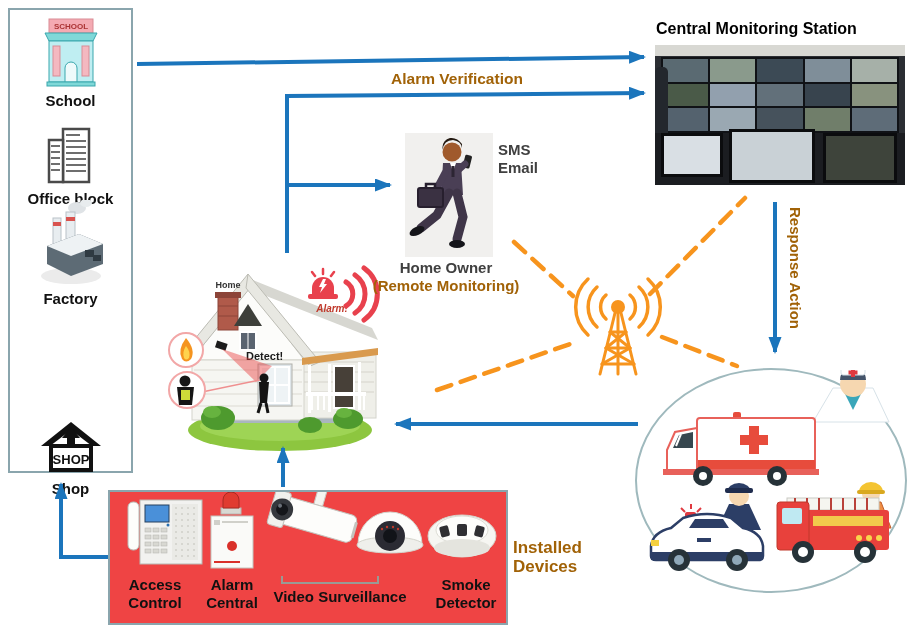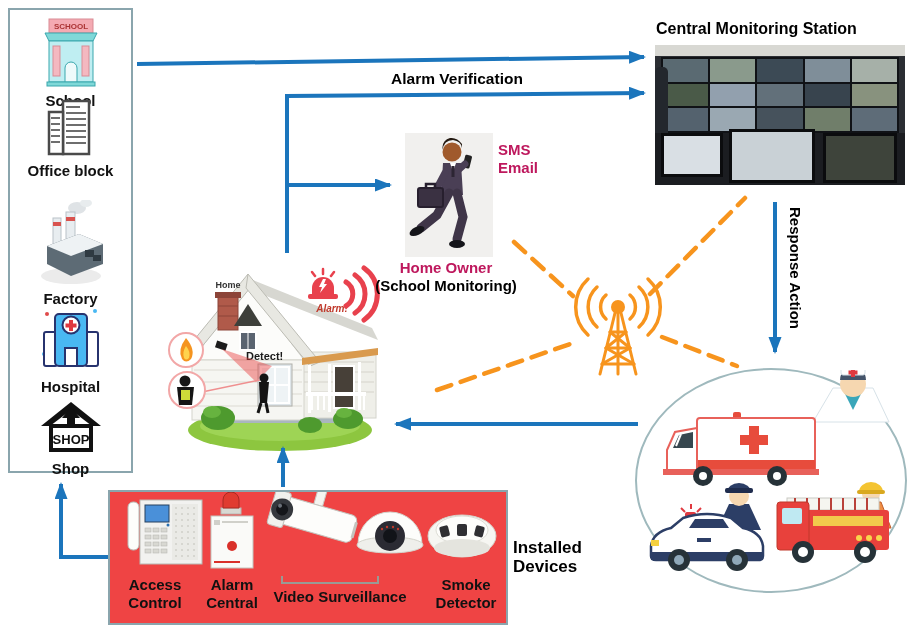--- a/index.html
+++ b/index.html
@@ -1,20 +1,20 @@
 <!DOCTYPE html>
 <html><head>
 <meta charset="utf-8">
 <style>
   * { margin:0; padding:0; box-sizing:border-box; }
   body { background:#fff; font-family:"Liberation Sans", sans-serif; }
   .canvas { position:relative; width:912px; height:635px; background:#fff; overflow:hidden; }
 
-  .lbl { font-weight:bold; font-size:15px; color:#be185d; line-height:18px; }
-  .cyan { color:#000000; }
+  .lbl { font-weight:bold; font-size:15px; color:#404040; line-height:18px; }
+  .cyan { color:#a16207; }
 
   
   .sidebar { position:absolute; left:8px; top:8px; width:125px; height:465px;
              border:2px solid #8aa5ad; background:#fff; z-index:2; }
   .side-item { position:absolute; left:0; width:100%; text-align:center; }
   .side-label { font-weight:bold; font-size:15px; color:#111; }
 
   
   .cms-title { position:absolute; left:656px; top:20px; width:260px; font-size:16px;
                font-weight:bold; color:#000; z-index:4; }
@@ -91,21 +91,21 @@
         <polygon points="6,15 58,15 54,23 10,23" fill="#7fd8d8" stroke="#3aa7ad"></polygon>
         <rect x="10" y="23" width="44" height="41" fill="#bfeef2" stroke="#3aa7ad"></rect>
         <rect x="14" y="28" width="7" height="30" fill="#f4b8c0" stroke="#d98b95"></rect>
         <rect x="43" y="28" width="7" height="30" fill="#f4b8c0" stroke="#d98b95"></rect>
         <path d="M26,64 L26,50 A6,6 0 0 1 38,50 L38,64 Z" fill="#eefafb" stroke="#3aa7ad"></path>
         <rect x="8" y="64" width="48" height="4" fill="#7fd8d8" stroke="#3aa7ad"></rect>
       </svg>
       <div class="side-label">School</div>
     </div>
 
-    <div class="side-item" style="top:88px;">
+    <div class="side-item" style="top:116px;">
       <svg width="60" height="60" viewBox="0 0 60 60">
         <rect x="22" y="3" width="26" height="53" fill="#fff" stroke="#4a4a4a" stroke-width="2.5"></rect>
         <rect x="8" y="14" width="14" height="42" fill="#fff" stroke="#4a4a4a" stroke-width="2.5"></rect>
         <g stroke="#4a4a4a" stroke-width="1.6">
           <line x1="25" y1="9" x2="39" y2="9"></line>
             <line x1="25" y1="15" x2="45" y2="15"></line>
           <line x1="25" y1="21" x2="45" y2="21"></line>
             <line x1="25" y1="27" x2="45" y2="27"></line>
           <line x1="25" y1="33" x2="45" y2="33"></line>
             <line x1="25" y1="39" x2="45" y2="39"></line>
@@ -130,37 +130,22 @@
         <rect x="35" y="12" width="9" height="34" fill="#e8edf0" stroke="#b9c2c8"></rect>
         <rect x="35" y="17" width="9" height="4" fill="#d9534f"></rect>
         <polygon points="16,46 48,34 72,44 72,64 40,76 16,64" fill="#5d6b75"></polygon>
         <polygon points="16,46 48,34 72,44 40,56" fill="#eef2f4"></polygon>
         <rect x="54" y="50" width="9" height="7" fill="#2f3a42"></rect>
         <rect x="62" y="55" width="8" height="6" fill="#2f3a42"></rect>
       </svg>
       <div class="side-label">Factory</div>
     </div>
 
-    <div class="side-item" style="top:296px;">
-      <svg width="64" height="68" viewBox="0 0 64 68">
-        <circle cx="8" cy="8" r="2" fill="#e04a4a"></circle>
-          <circle cx="56" cy="5" r="2" fill="#49b8f2"></circle>
-        <circle cx="58" cy="52" r="2" fill="#e04a4a"></circle>
-          <circle cx="5" cy="48" r="2" fill="#49b8f2"></circle>
-        <rect x="5" y="26" width="13" height="34" rx="2" fill="#fff" stroke="#27336e" stroke-width="2"></rect>
-        <rect x="46" y="26" width="13" height="34" rx="2" fill="#fff" stroke="#27336e" stroke-width="2"></rect>
-        <rect x="16" y="8" width="32" height="52" rx="4" fill="#49b8f2" stroke="#27336e" stroke-width="2"></rect>
-        <circle cx="32" cy="19" r="8.5" fill="#fff" stroke="#27336e" stroke-width="2"></circle>
-        <path d="M30,14 h4 v3.5 h3.5 v4 h-3.5 v3.5 h-4 v-3.5 h-3.5 v-4 h3.5 z" fill="#e0393f"></path>
-        <rect x="26" y="42" width="12" height="18" fill="#fff" stroke="#27336e" stroke-width="2"></rect>
-      </svg>
-      <div class="side-label">Hospital</div>
-    </div>
-
-    <div class="side-item" style="top:390px;">
+
+    <div class="side-item" style="top:410px;">
       <svg width="64" height="56" viewBox="0 0 64 56">
         <polygon points="2,26 32,2 62,26 53,26 32,10 11,26" fill="#111"></polygon>
         <polygon points="32,7 23,18 28,18 28,24 36,24 36,18 41,18" fill="#111"></polygon>
         <rect x="12" y="26" width="40" height="24" fill="#fff" stroke="#111" stroke-width="4"></rect>
         <text x="32" y="44" text-anchor="middle" font-size="13" font-weight="bold" fill="#111">SHOP</text>
       </svg>
       <div class="side-label">Shop</div>
     </div>
   </div>
 
@@ -217,21 +202,21 @@
       <ellipse cx="52" cy="111" rx="8" ry="4" fill="#15151a"></ellipse>
       <rect x="13" y="55" width="25" height="19" rx="2" fill="#3a3142" stroke="#271f2e" stroke-width="2"></rect>
       <path d="M21,55 v-4 h9 v4" fill="none" stroke="#271f2e" stroke-width="2.5"></path>
     </svg>
   </div>
   <div class="sms-email">
     <div class="lbl">SMS</div>
     <div class="lbl">Email</div>
   </div>
   <div class="owner-name lbl">Home Owner</div>
-  <div class="owner-mode cyan">(School Monitoring)</div>
+  <div class="owner-mode cyan">(Remote Monitoring)</div>
 
   <div class="house">
     <svg width="235" height="198" viewBox="0 0 235 198">
       <ellipse cx="120" cy="168" rx="92" ry="21" fill="#8dc63f"></ellipse>
       <ellipse cx="120" cy="164" rx="80" ry="15" fill="#9ed455"></ellipse>
       <rect x="55" y="148" width="130" height="13" fill="#aab6be"></rect>
 
       <polygon points="88,16 212,66 218,78 96,30" fill="#d7d7d1"></polygon>
 
       <rect x="142" y="90" width="74" height="66" fill="#efefe9" stroke="#d4d4cc"></rect>

